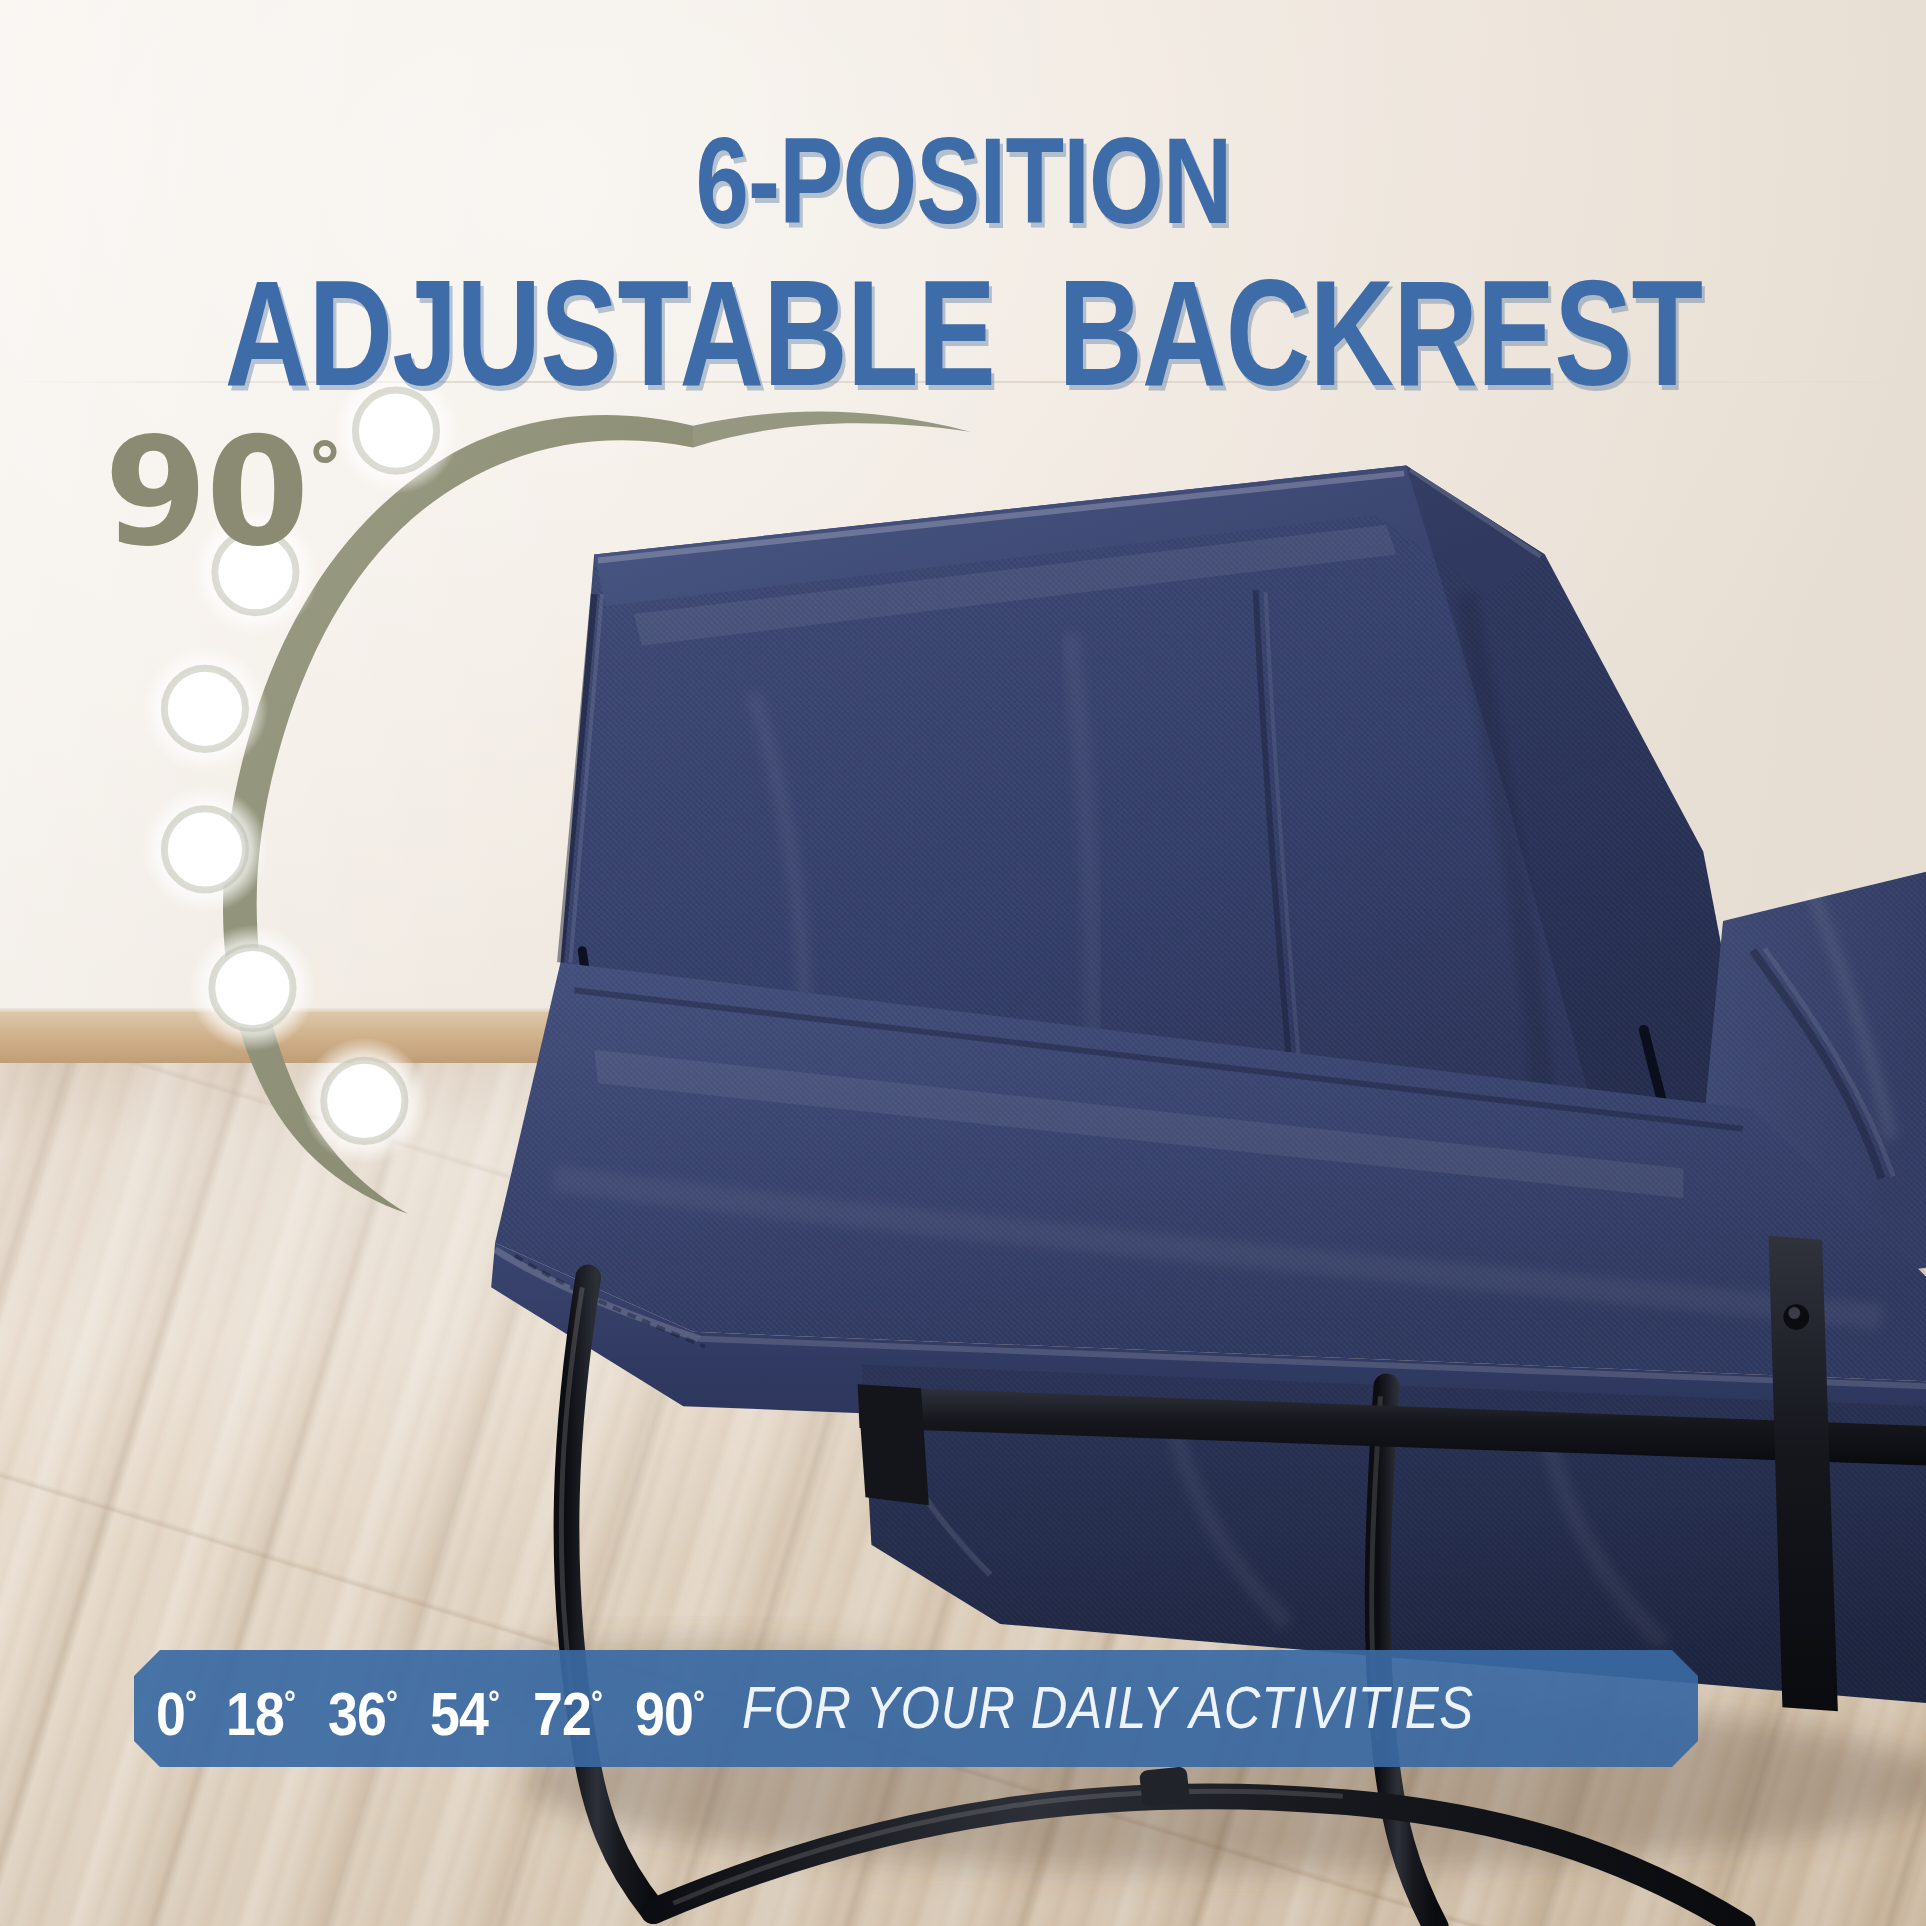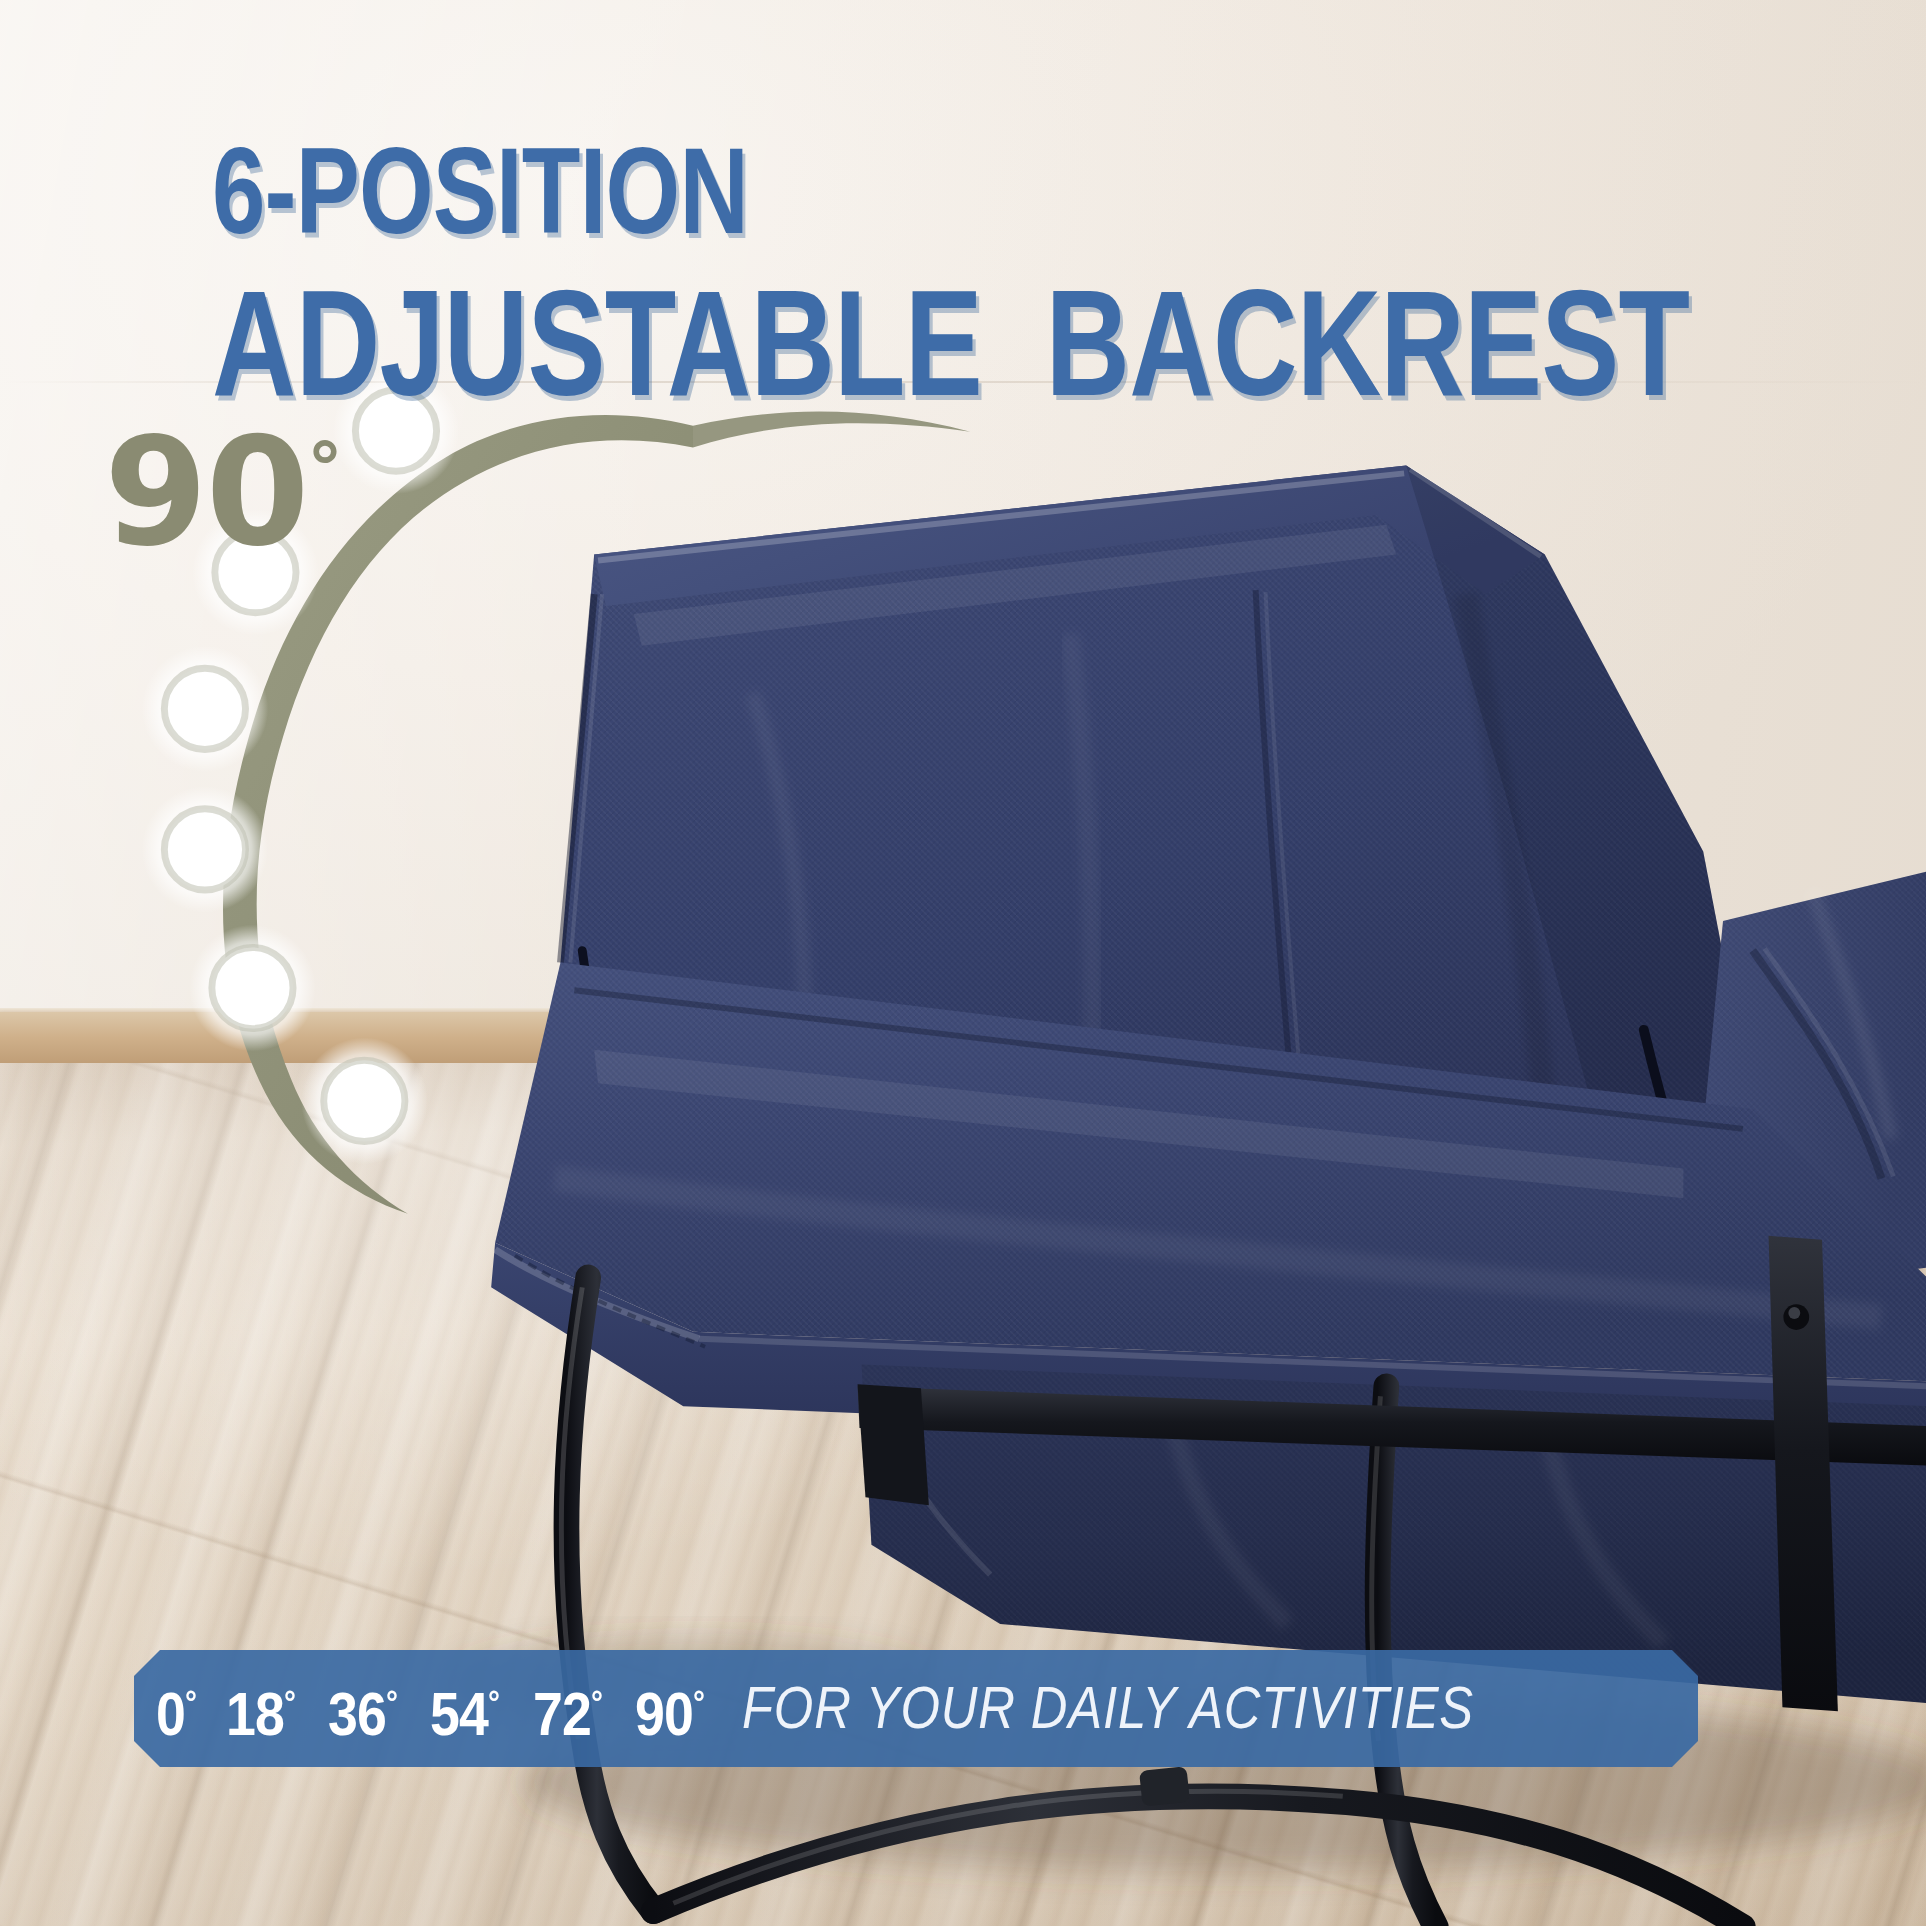--- a/index.html
+++ b/index.html
@@ -71,22 +71,22 @@
         rgba(140,112,82,0.00) 434px);
   }
   .floor-light{
     position:absolute;left:0;top:0;width:1927px;height:863px;
     background:radial-gradient(ellipse 1089px 614px at 22% 10%, rgba(255,255,255,.40), rgba(255,255,255,0) 70%),
                linear-gradient(90deg, rgba(255,255,255,.18), rgba(150,120,88,.12));
   }
 
   
   .headline{
-    position:absolute;left:0;top:111px;width:1927px;text-align:left;
-    z-index:30;pointer-events:none;margin-top:10px;
+    position:absolute;left:0;top:111px;width:1927px;text-align:center;
+    z-index:30;pointer-events:none;
   }
   .headline .hl{
     display:block;
     font-family:"Liberation Sans","DejaVu Sans",sans-serif;
     font-weight:700;color:#3e6ca8;
     letter-spacing:-1px;
     transform:scaleX(.78);
     text-shadow:4px 5px 0 rgba(74,112,158,.38);
     white-space:pre;
   }

